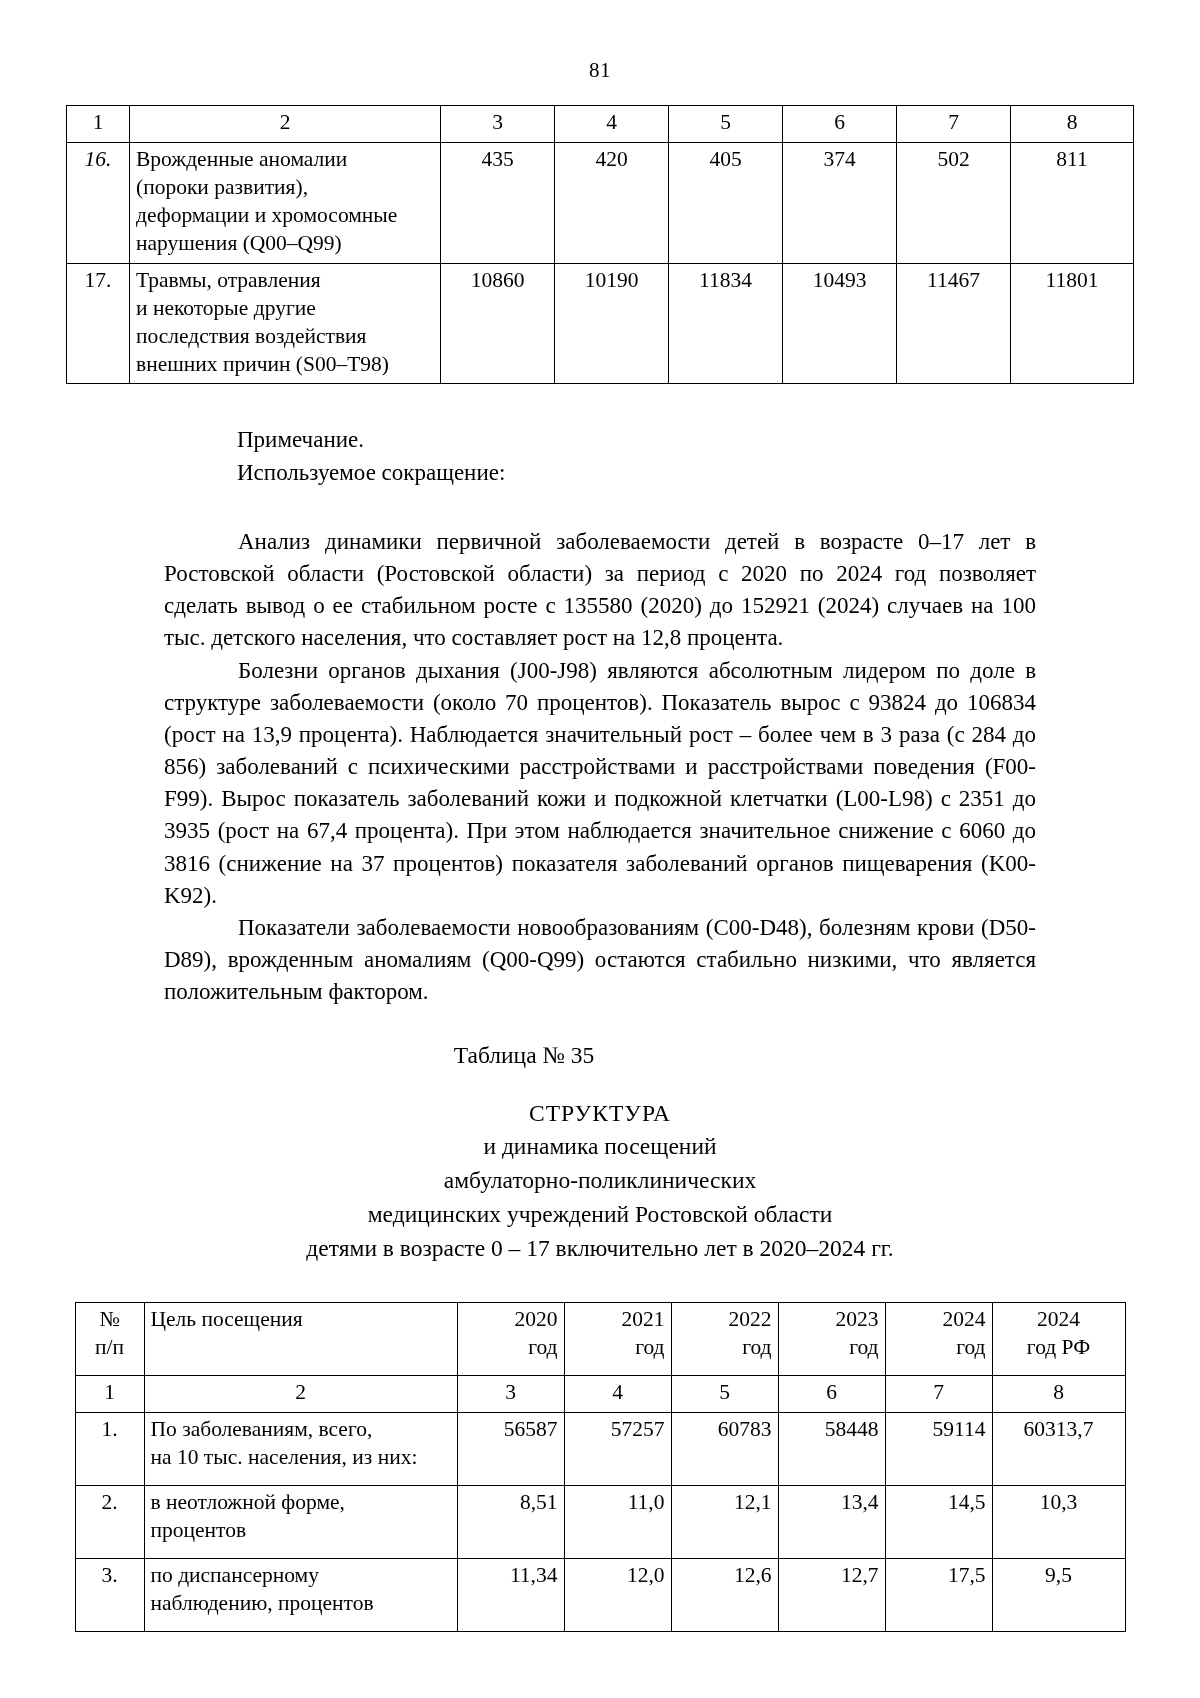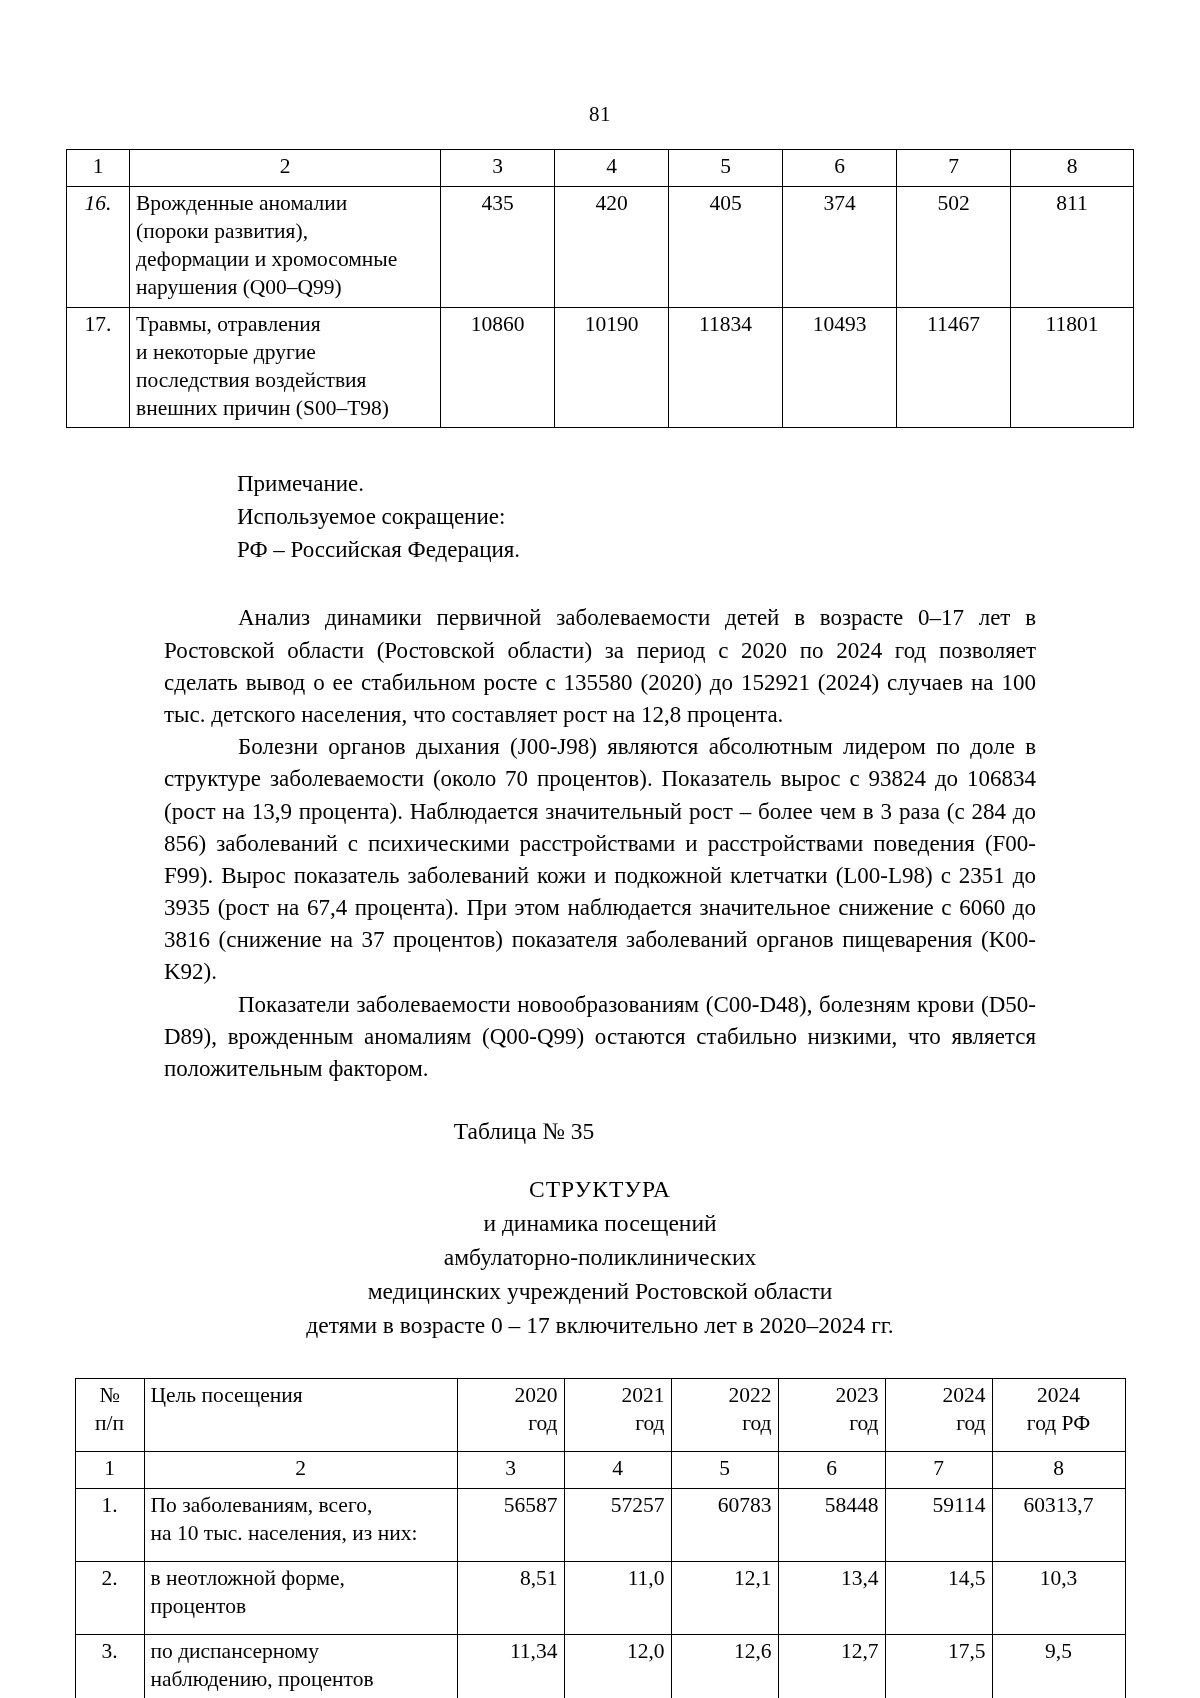--- a/index.html
+++ b/index.html
@@ -14,21 +14,20 @@
     color: #000000;
     position: relative;
     overflow: hidden;
   }
   .page {
     width: 1200px;
     height: 1190px;
     box-sizing: border-box;
     padding: 12px;
     position: relative;
-    margin-top: 44px;
   }
   .page-number {
     text-align: center;
     font-size: 21px;
     padding-top: 46px;
     letter-spacing: 0.5px;
   }
 
   
   table.doc-table {
@@ -156,21 +155,20 @@
           <td class="val-col">11467</td>
           <td class="val-col-last">11801</td>
         </tr>
       </tbody>
     </table>
   </div>
 
   <div class="notes">
     <div>Примечание.</div>
     <div>Используемое сокращение:</div>
-    <div>РФ – Российская Федерация.</div>
   </div>
 
   <div class="body-text">
     <p class="para-gap">Анализ динамики первичной заболеваемости детей в возрасте 0–17 лет в Ростовской области (Ростовской области) за период с 2020 по 2024 год позволяет сделать вывод о ее стабильном росте с 135580 (2020) до 152921 (2024) случаев на 100 тыс. детского населения, что составляет рост на 12,8 процента.</p>
     <p>Болезни органов дыхания (J00-J98) являются абсолютным лидером по доле в структуре заболеваемости (около 70 процентов). Показатель вырос с 93824 до 106834 (рост на 13,9 процента). Наблюдается значительный рост – более чем в 3 раза (с 284 до 856) заболеваний с психическими расстройствами и расстройствами поведения (F00-F99). Вырос показатель заболеваний кожи и подкожной клетчатки (L00-L98) с 2351 до 3935 (рост на 67,4 процента). При этом наблюдается значительное снижение с 6060 до 3816 (снижение на 37 процентов) показателя заболеваний органов пищеварения (K00-K92).</p>
     <p>Показатели заболеваемости новообразованиям (C00-D48), болезням крови (D50-D89), врожденным аномалиям (Q00-Q99) остаются стабильно низкими, что является положительным фактором.</p>
   </div>
 
   <div class="table-label">Таблица № 35</div>
 

